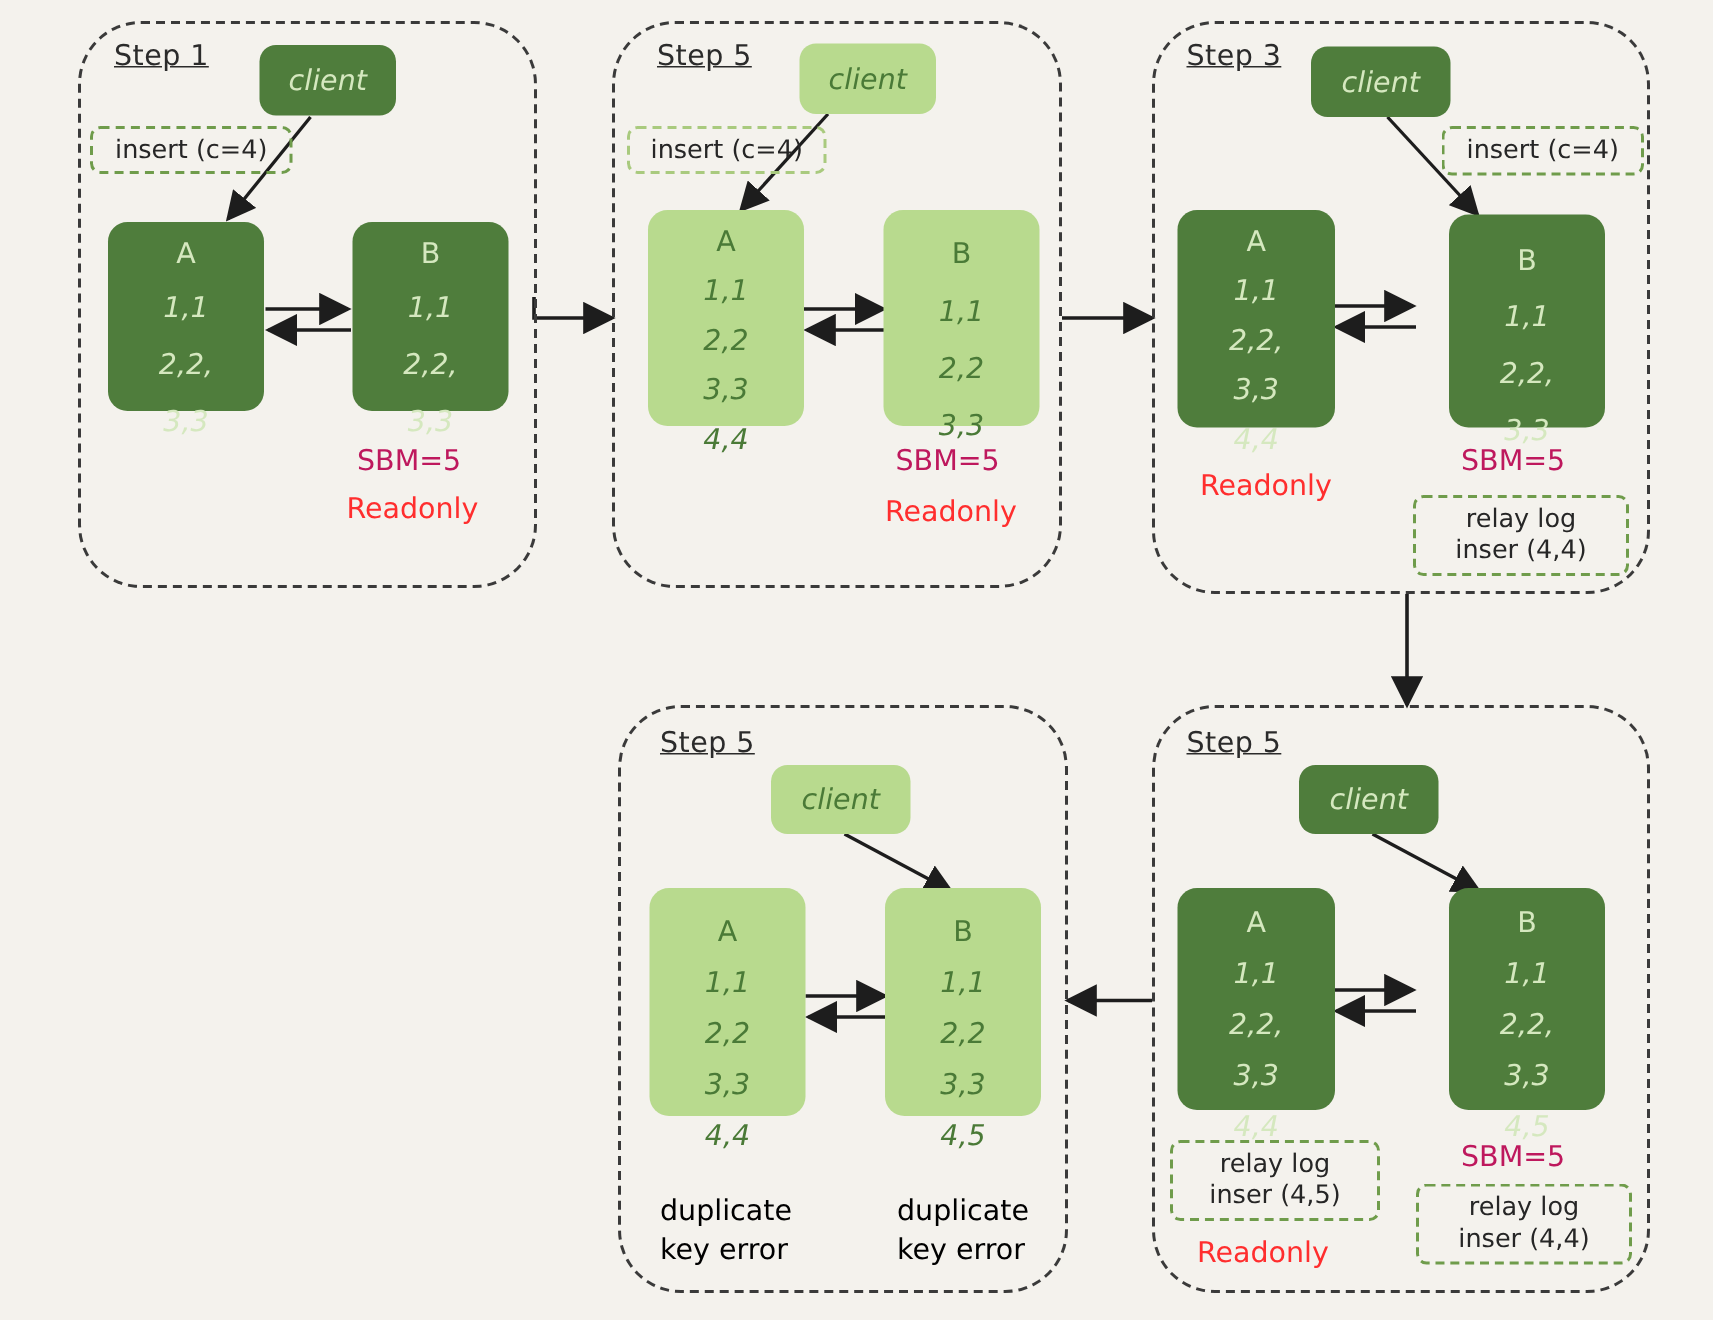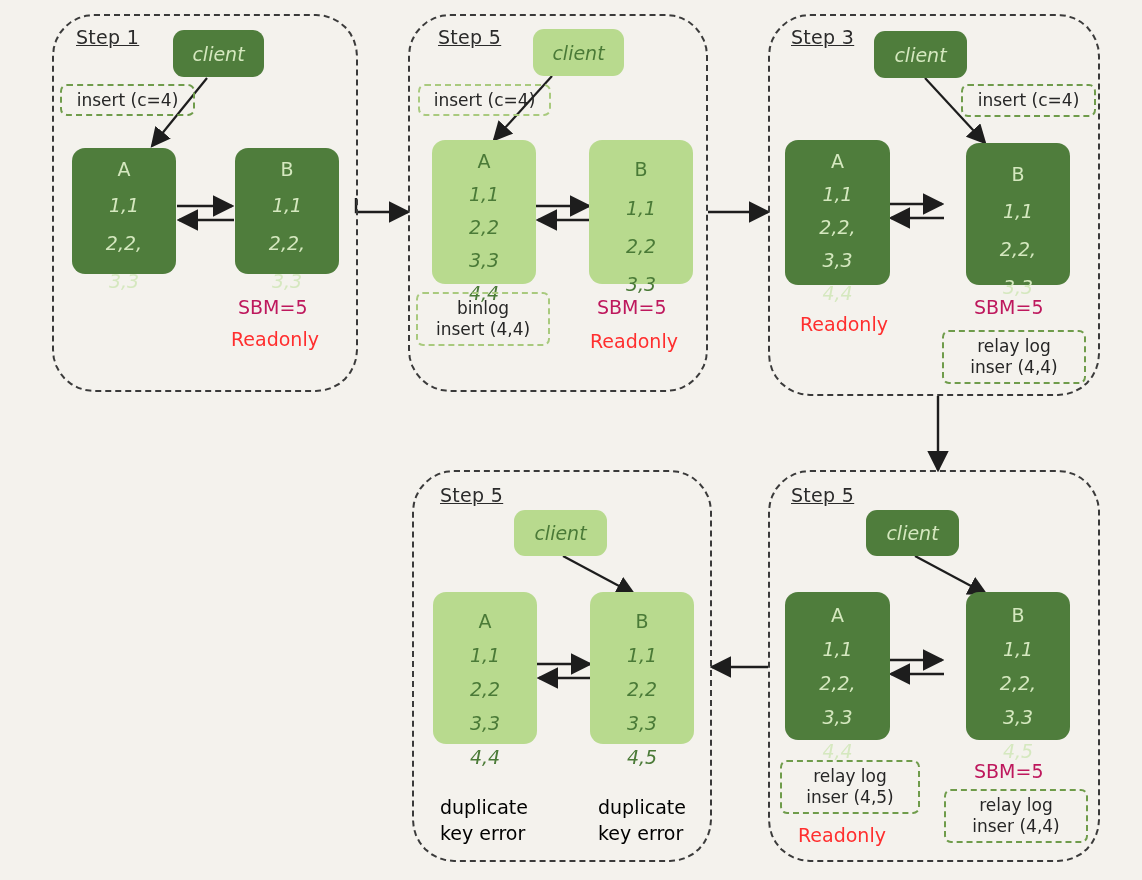--- a/index.html
+++ b/index.html
@@ -208,24 +208,20 @@
     <span class="row" style="margin-top:14px;">4,4</span>
   </div>
 
   <div class="node light" style="left:589px;top:140px;width:104px;height:144px;">
     <span class="row hdr" style="margin-top:12px;">B</span>
     <span class="row" style="margin-top:20px;">1,1</span>
     <span class="row" style="margin-top:19px;">2,2</span>
     <span class="row" style="margin-top:19px;">3,3</span>
   </div>
 
-  <div class="logbox pale" style="left:416px;top:292px;width:134px;height:54px;">
-    <span>binlog</span>
-    <span>insert (4,4)</span>
-  </div>
 
   <div class="note" style="left:597px;top:296px;">SBM=5</div>
   <div class="note red" style="left:590px;top:330px;">Readonly</div>
 
   <div class="panel" style="left:768px;top:14px;width:332px;height:382px;"></div>
   <div class="panel-title" style="left:791px;top:26px;">Step 3</div>
 
   <div class="client dark" style="left:874px;top:31px;width:93px;height:47px;">client</div>
 
   <div class="logbox" style="left:961px;top:84px;width:135px;height:33px;">

